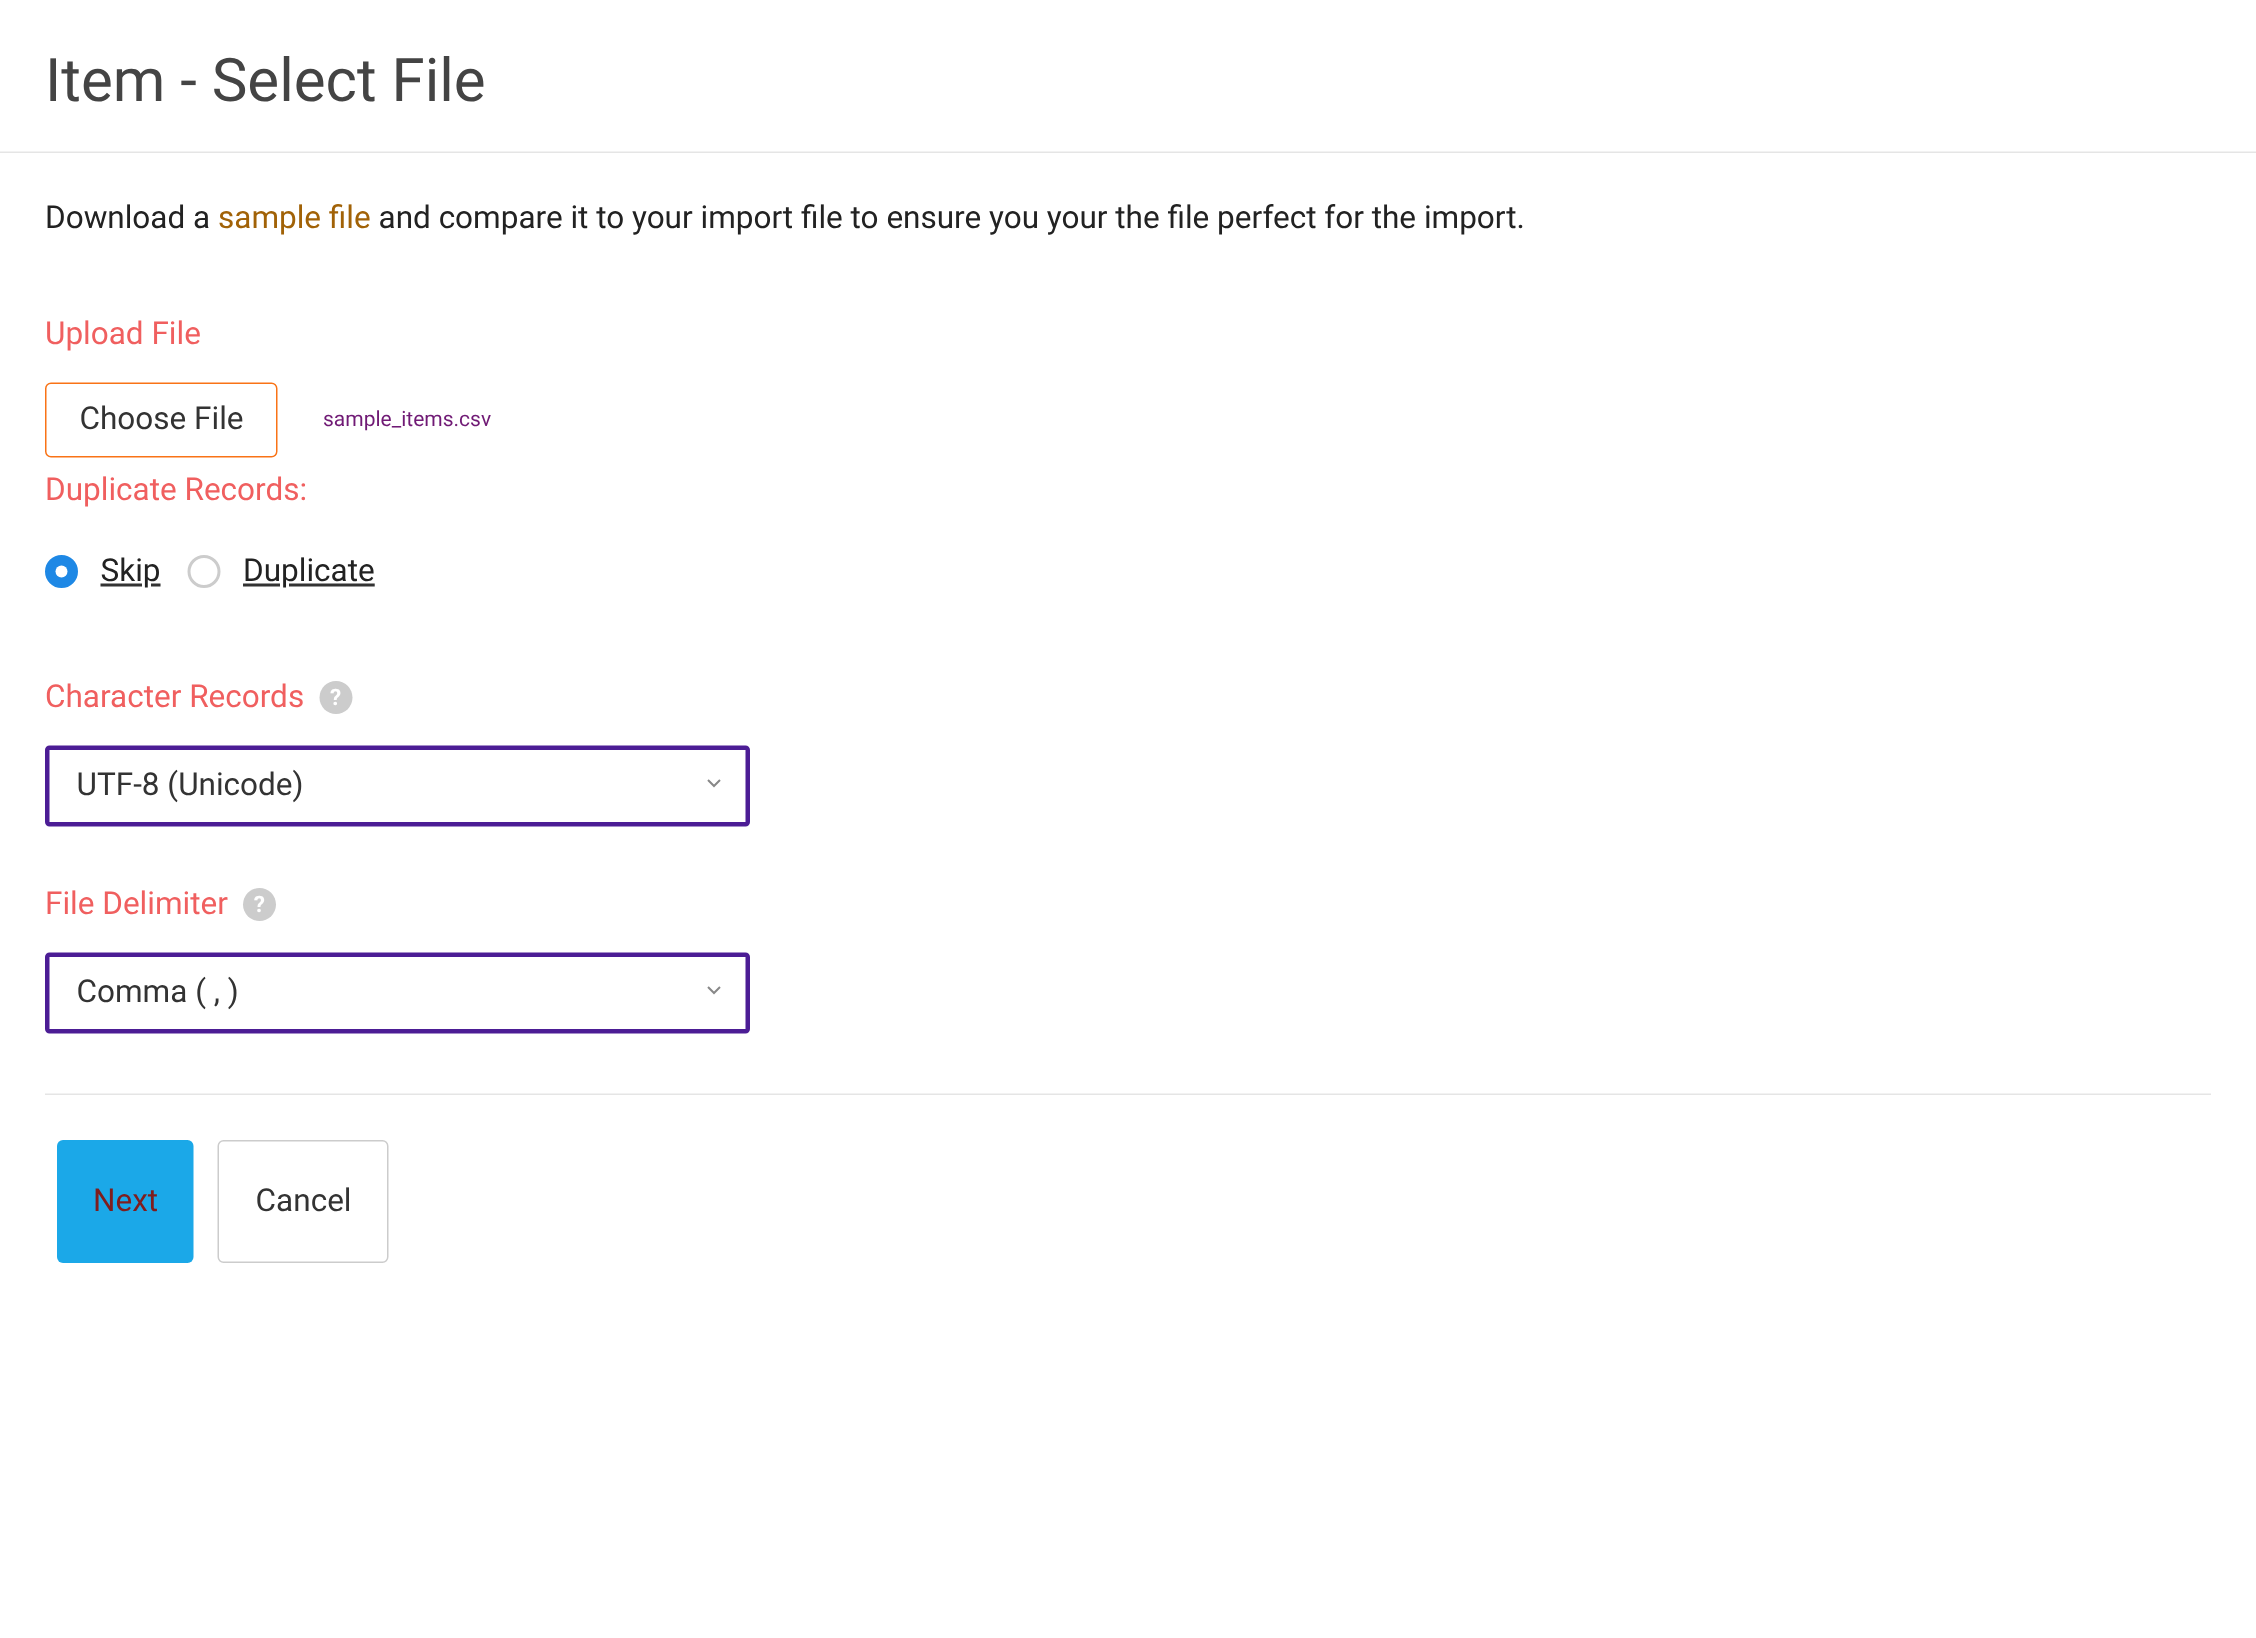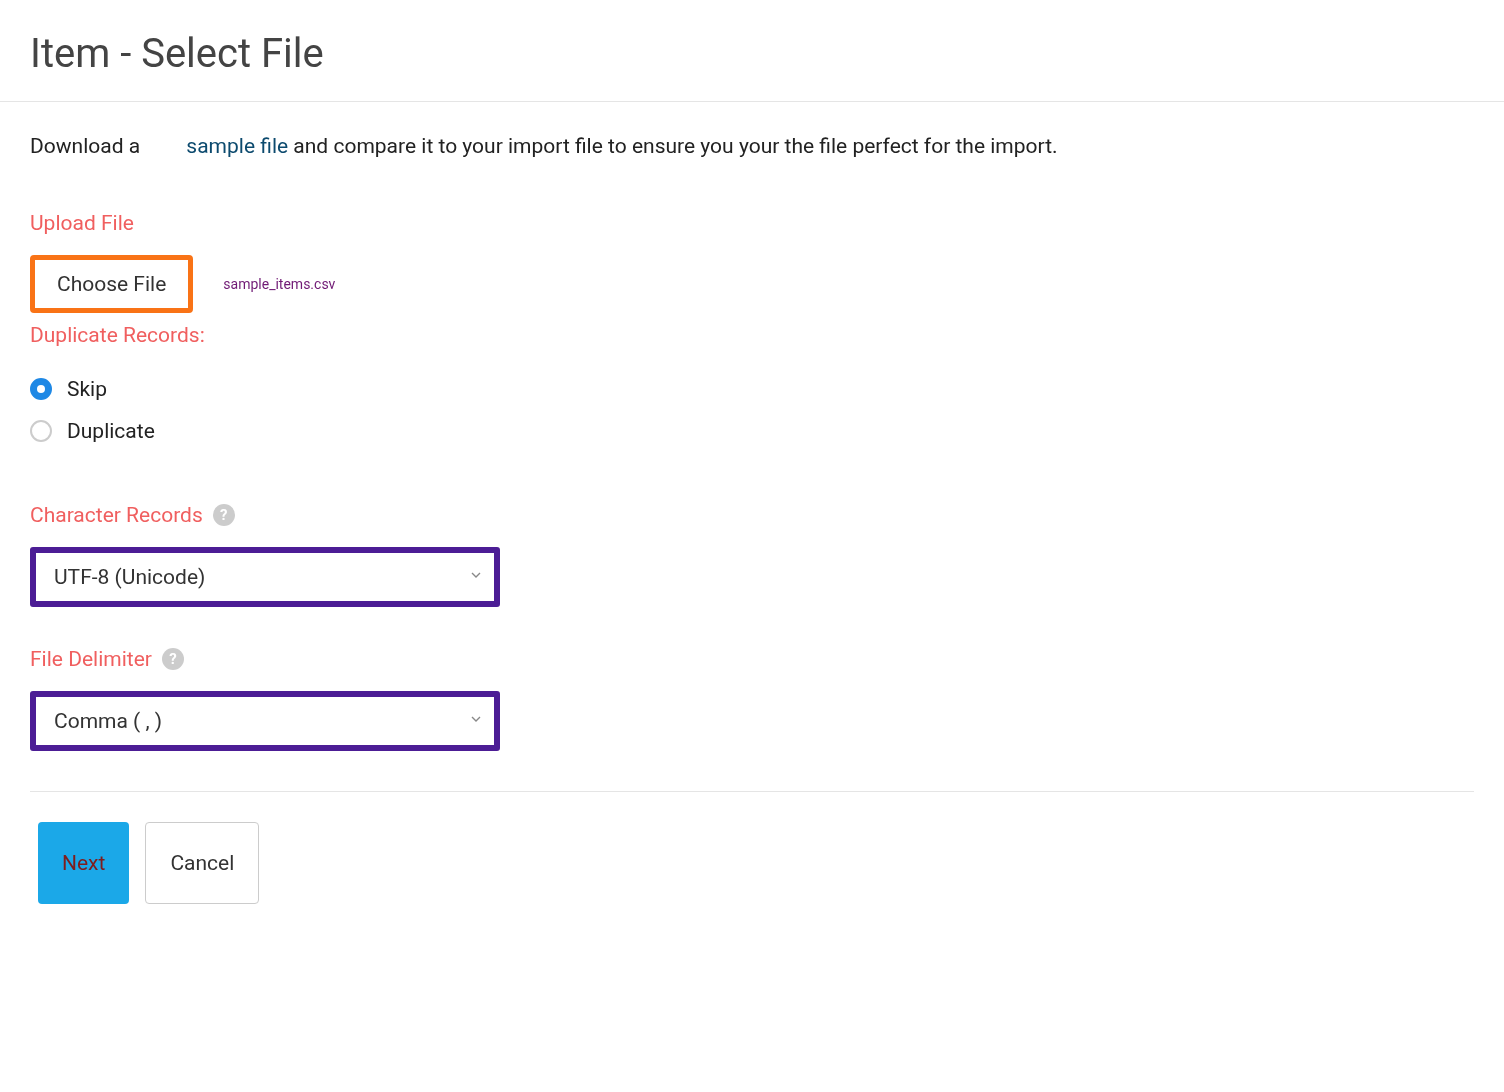--- a/index.html
+++ b/index.html
@@ -29,64 +29,64 @@
     .content {
       padding: 30px 30px 0 30px;
     }
     .intro-text {
       font-size: 21px;
       color: #222;
       margin-bottom: 50px;
       line-height: 1.4;
     }
     .intro-text a {
-      color: #0c4a6e;
+      color: #a16207;
       text-decoration: none;
-      margin-left: 41px;
     }
     .section-label {
       color: #f05f5f;
       font-size: 21px;
       font-weight: 400;
       margin-bottom: 20px;
       display: flex;
       align-items: center;
       gap: 10px;
     }
     .file-row {
       display: flex;
       align-items: center;
       gap: 30px;
       margin-bottom: 10px;
     }
     .choose-file-btn {
       background: #fff;
-      border: 5px solid #f97316;
+      border: 1px solid #f97316;
       border-radius: 4px;
       padding: 12px 22px;
       font-size: 21px;
       color: #333;
       cursor: pointer;
       font-family: inherit;
     }
     .filename {
       font-size: 14px;
       color: #701a75;
     }
     .file-format-hint {
       color: #888;
       font-size: 19px;
       margin-bottom: 50px;
     }
     .radio-group {
       display: flex;
-      flex-direction: column;
+      flex-direction: row;
       gap: 18px;
       margin-top: 30px;
       margin-bottom: 60px;
+      text-decoration: underline;
     }
     .radio-row {
       display: flex;
       align-items: center;
       gap: 15px;
       cursor: pointer;
     }
     .radio-outer {
       width: 22px;
       height: 22px;
@@ -123,21 +123,21 @@
       font-size: 15px;
       font-weight: bold;
     }
     .select-wrap {
       position: relative;
       width: 470px;
       margin-bottom: 40px;
     }
     .select-box {
       width: 100%;
-      border: 6px solid #4c1d95;
+      border: 3px solid #4c1d95;
       border-radius: 3px;
       padding: 12px 40px 12px 18px;
       font-size: 21px;
       color: #333;
       background: #fff;
       cursor: pointer;
       display: flex;
       align-items: center;
       justify-content: space-between;
     }

